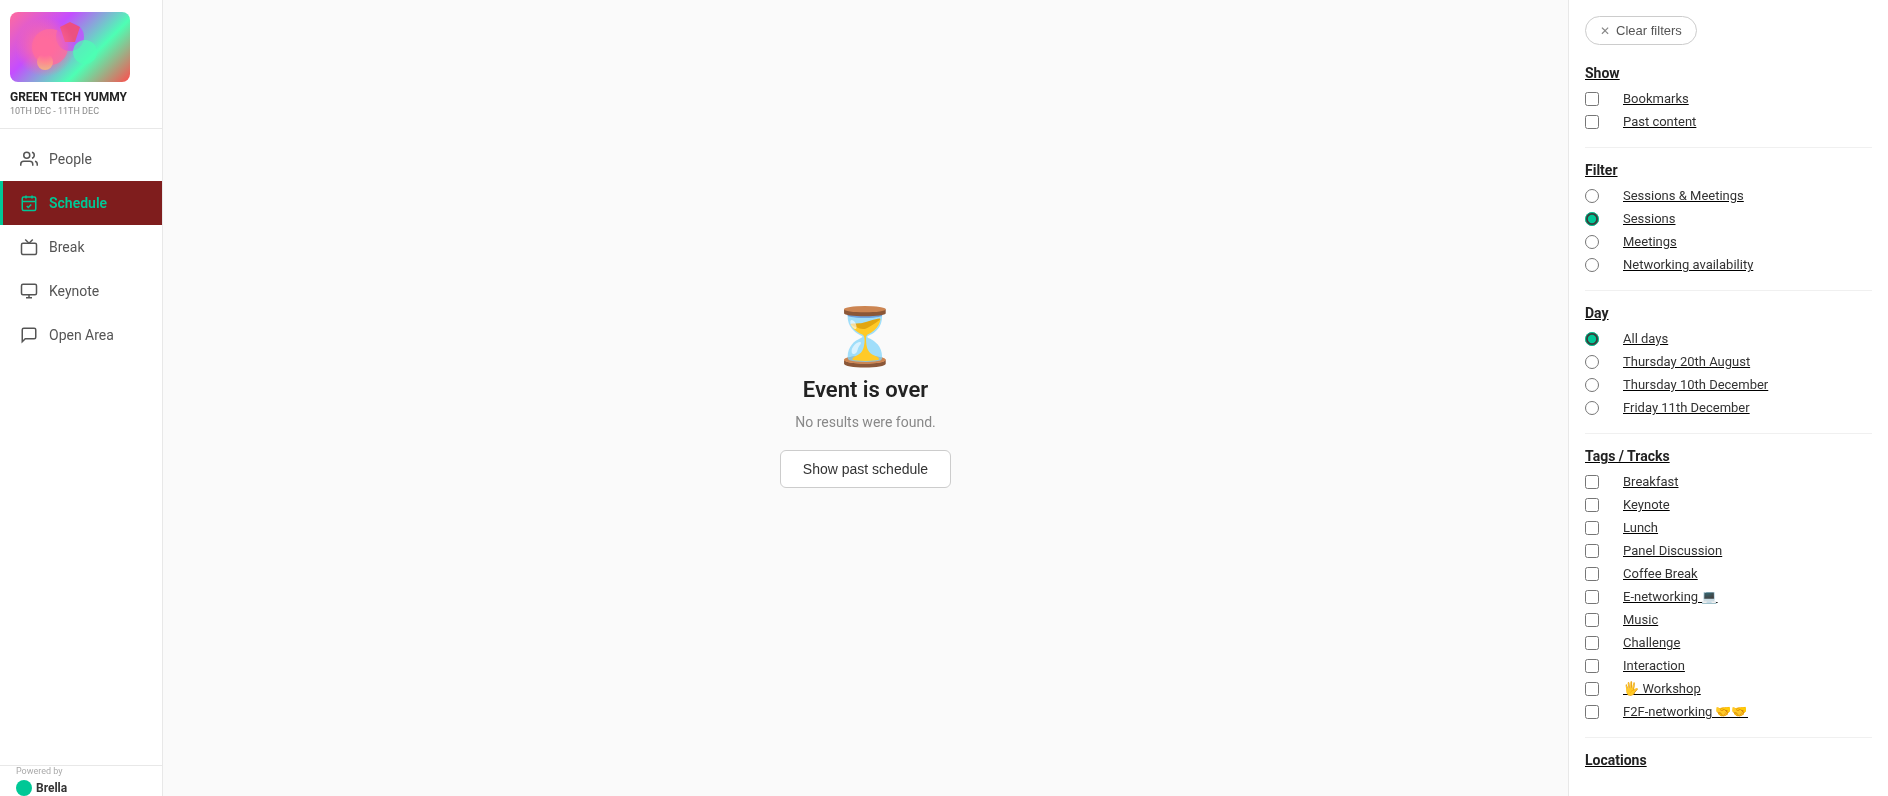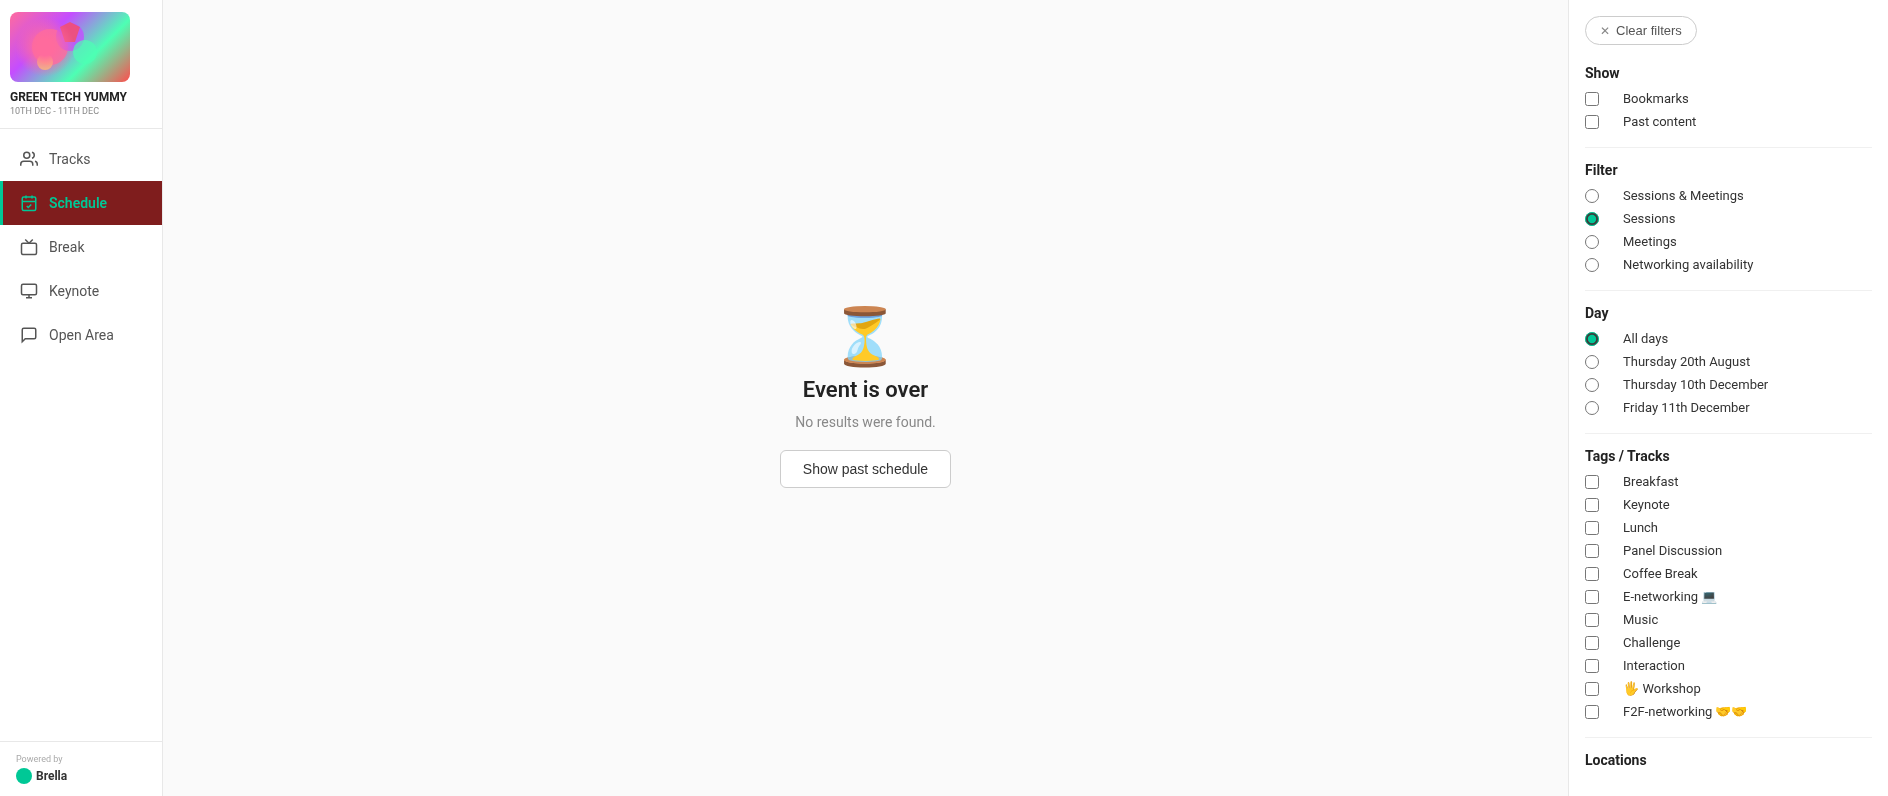--- a/index.html
+++ b/index.html
@@ -75,21 +75,21 @@
     }
     .nav-icon {
       width: 20px;
       height: 20px;
       display: flex;
       align-items: center;
       justify-content: center;
       font-size: 16px;
     }
     .sidebar-footer {
-      padding: 12px 16px;
+      padding: 0 16px;
       border-top: 1px solid #e8e8e8;
     }
     .powered-by {
       font-size: 9px;
       color: #aaa;
       margin-bottom: 4px;
     }
     .brella-logo {
       display: flex;
       align-items: center;
@@ -174,20 +174,21 @@
 
     .section-title {
       font-size: 14px;
       font-weight: 700;
       color: #222;
       margin-bottom: 10px;
       margin-top: 4px;
     }
     .section-group {
       margin-bottom: 18px;
+      text-decoration: underline;
     }
     .filter-option {
       display: flex;
       align-items: center;
       gap: 24px;
       margin-bottom: 8px;
       cursor: pointer;
     }
     .filter-option label {
       font-size: 13px;
@@ -233,21 +234,21 @@
   <nav class="sidebar-nav">
     <div class="nav-item">
       <span class="nav-icon">
         <svg width="18" height="18" viewBox="0 0 24 24" fill="none" stroke="#555" stroke-width="2">
             <path d="M17 21v-2a4 4 0 0 0-4-4H5a4 4 0 0 0-4 4v2"></path>
             <circle cx="9" cy="7" r="4"></circle>
             <path d="M23 21v-2a4 4 0 0 0-3-3.87"></path>
             <path d="M16 3.13a4 4 0 0 1 0 7.75"></path>
           </svg>
       </span>
-      <span>Tracks</span>
+      <span>People</span>
     </div>
     <div class="nav-item active">
       <span class="nav-icon">
         <svg width="18" height="18" viewBox="0 0 24 24" fill="none" stroke="#00c896" stroke-width="2">
             <rect x="3" y="4" width="18" height="18" rx="2"></rect>
             <line x1="16" y1="2" x2="16" y2="6"></line>
             <line x1="8" y1="2" x2="8" y2="6"></line>
             <line x1="3" y1="10" x2="21" y2="10"></line>
             <polyline points="9 16 11 18 15 14"></polyline>
           </svg>

